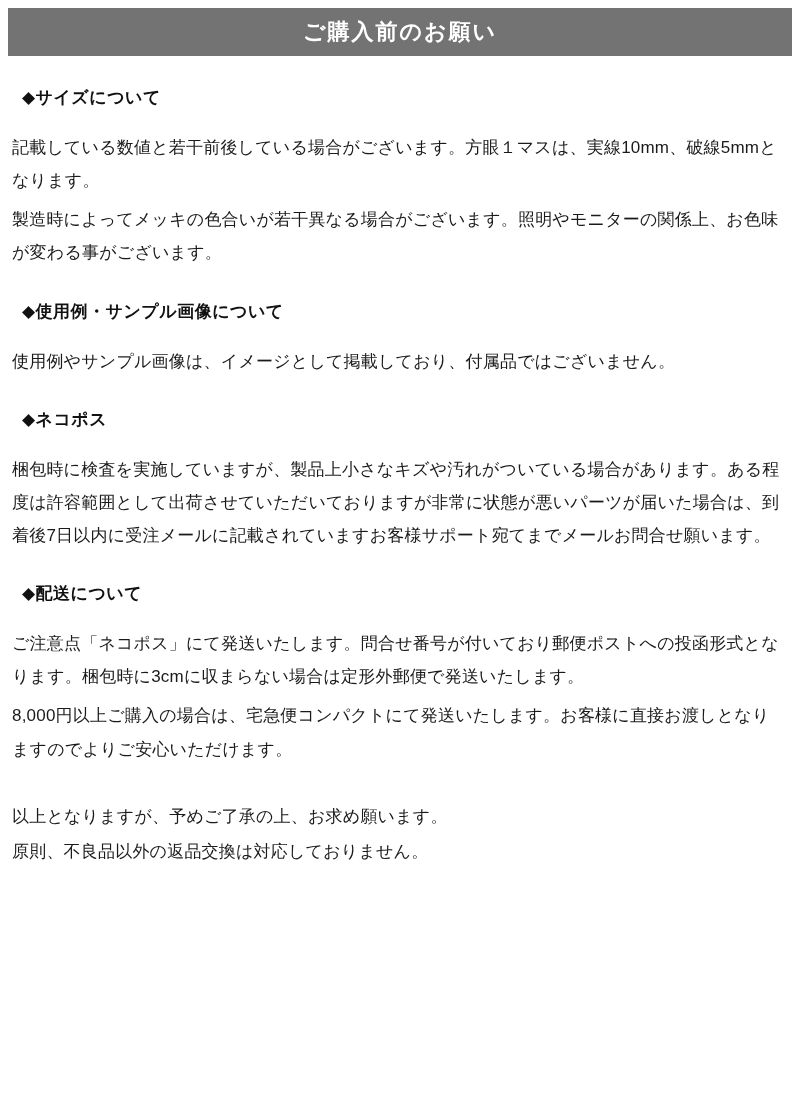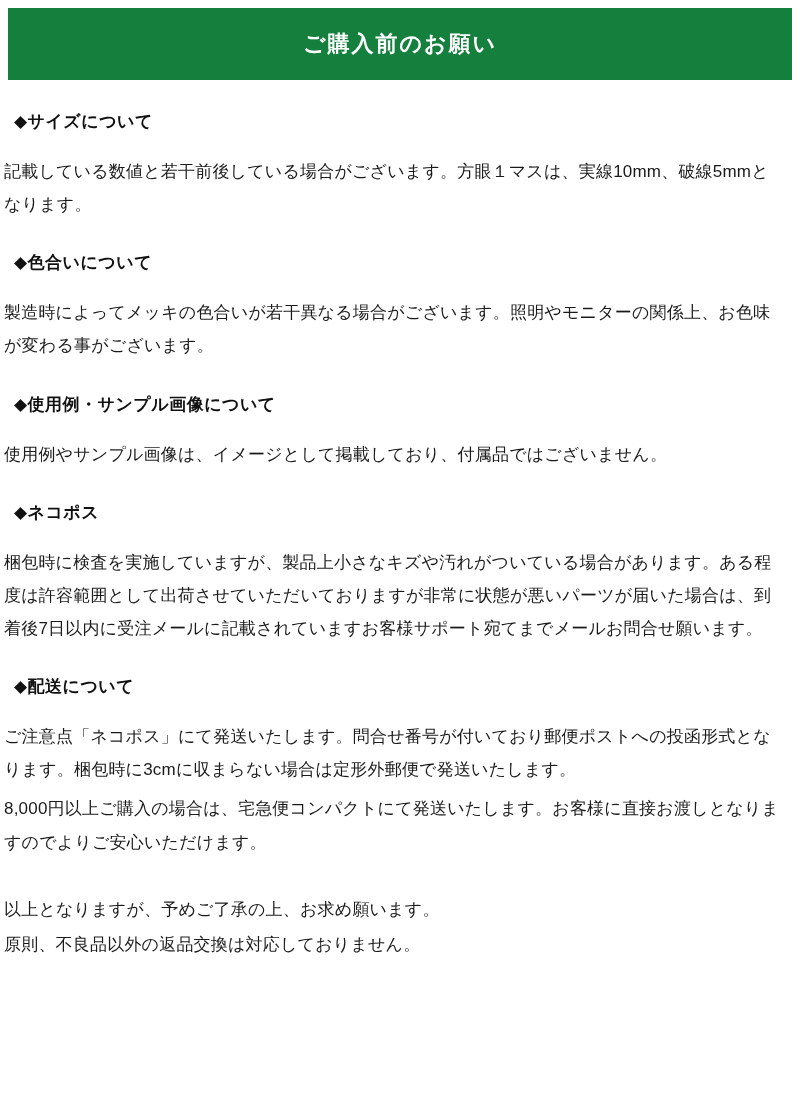--- a/index.html
+++ b/index.html
@@ -17,34 +17,34 @@
   .page {
     width: 800px;
     min-height: 1106px;
     position: relative;
     box-sizing: border-box;
     padding: 0 0 10px 0;
     background: #ffffff;
   }
   .banner {
     margin: 8px 8px 0 8px;
-    height: 72px;
-    background: #15803d;
+    height: 48px;
+    background: #737373;
     display: flex;
     align-items: center;
     justify-content: center;
   }
   .banner-title {
     color: #ffffff;
     font-size: 22px;
     font-weight: bold;
     letter-spacing: 2px;
   }
   .content {
-    padding: 0 16px 0 4px;
+    padding: 0 16px 0 12px;
   }
   .section {
     margin: 0;
   }
   .sec-head {
     font-size: 17px;
     font-weight: bold;
     color: #111111;
     margin: 30px 0 22px 10px;
     letter-spacing: 0.5px;
@@ -73,21 +73,20 @@
   </div>
 
   <div class="content">
 
     <div class="section">
       <div class="sec-head">◆サイズについて</div>
       <p class="para">記載している数値と若干前後している場合がございます。方眼１マスは、実線10mm、破線5mmとなります。</p>
     </div>
 
     <div class="section">
-      <div class="sec-head">◆色合いについて</div>
       <p class="para">製造時によってメッキの色合いが若干異なる場合がございます。照明やモニターの関係上、お色味が変わる事がございます。</p>
     </div>
 
     <div class="section">
       <div class="sec-head">◆使用例・サンプル画像について</div>
       <p class="para">使用例やサンプル画像は、イメージとして掲載しており、付属品ではございません。</p>
     </div>
 
     <div class="section">
       <div class="sec-head">◆ネコポス</div>

